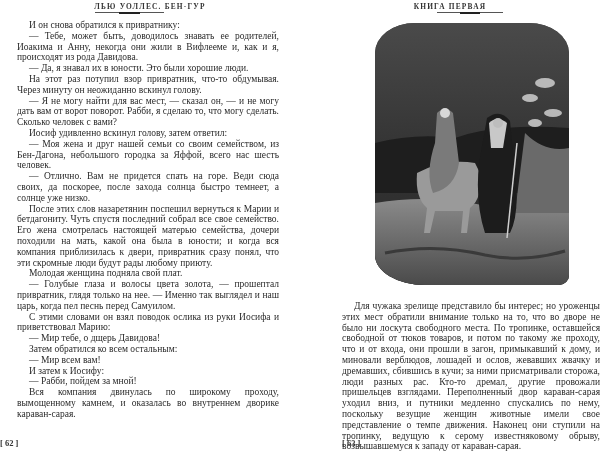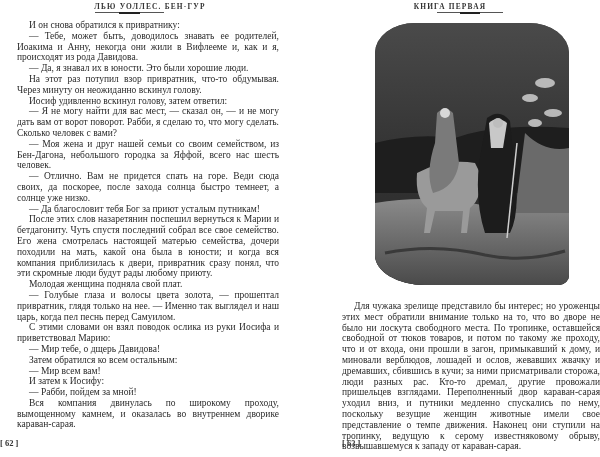--- a/index.html
+++ b/index.html
@@ -50,25 +50,24 @@
 <body>
 
 <div class="page page-left">
   <div class="running-head">ЛЬЮ УОЛЛЕС. БЕН-ГУР</div>
   <div class="head-rule"></div>
   <div class="text-block">
     <p>И он снова обратился к привратнику:</p>
     <p>— Тебе, может быть, доводилось знавать ее родителей, Иоакима и Анну, некогда они жили в Вифлееме и, как и я, происходят из рода Давидова.</p>
     <p>— Да, я знавал их в юности. Это были хорошие люди.</p>
     <p>На этот раз потупил взор привратник, что-то обдумывая. Через минуту он неожиданно вскинул голову.</p>
+    <p>— Я не могу найти для вас мест, — сказал он, — и не могу дать вам от ворот поворот. Рабби, я сделаю то, что могу сделать. Сколько человек с вами?</p>
     <p>Иосиф удивленно вскинул голову, затем ответил:</p>
-    <p>— Я не могу найти для вас мест, — сказал он, — и не могу дать вам от ворот поворот. Рабби, я сделаю то, что могу сделать. Сколько человек с вами?</p>
     <p>— Моя жена и друг нашей семьи со своим семейством, из Бен-Дагона, небольшого городка за Яффой, всего нас шесть человек.</p>
     <p>— Отлично. Вам не придется спать на горе. Веди сюда своих, да поскорее, после захода солнца быстро темнеет, а солнце уже низко.</p>
-    <p>— Да благословит тебя Бог за приют усталым путникам!</p>
     <p>После этих слов назаретянин поспешил вернуться к Марии и бетдагониту. Чуть спустя последний собрал все свое семейство. Его жена смотрелась настоящей матерью семейства, дочери походили на мать, какой она была в юности; и когда вся компания приблизилась к двери, привратник сразу понял, что эти скромные люди будут рады любому приюту.</p>
     <p>Молодая женщина подняла свой плат.</p>
     <p>— Голубые глаза и волосы цвета золота, — прошептал привратник, глядя только на нее. — Именно так выглядел и наш царь, когда пел песнь перед Самуилом.</p>
     <p>С этими словами он взял поводок ослика из руки Иосифа и приветствовал Марию:</p>
     <p>— Мир тебе, о дщерь Давидова!</p>
     <p>Затем обратился ко всем остальным:</p>
     <p>— Мир всем вам!</p>
     <p>И затем к Иосифу:</p>
     <p>— Рабби, пойдем за мной!</p>
     <p>Вся компания двинулась по широкому проходу, вымощенному камнем, и оказалась во внутреннем дворике караван-сарая.</p>

